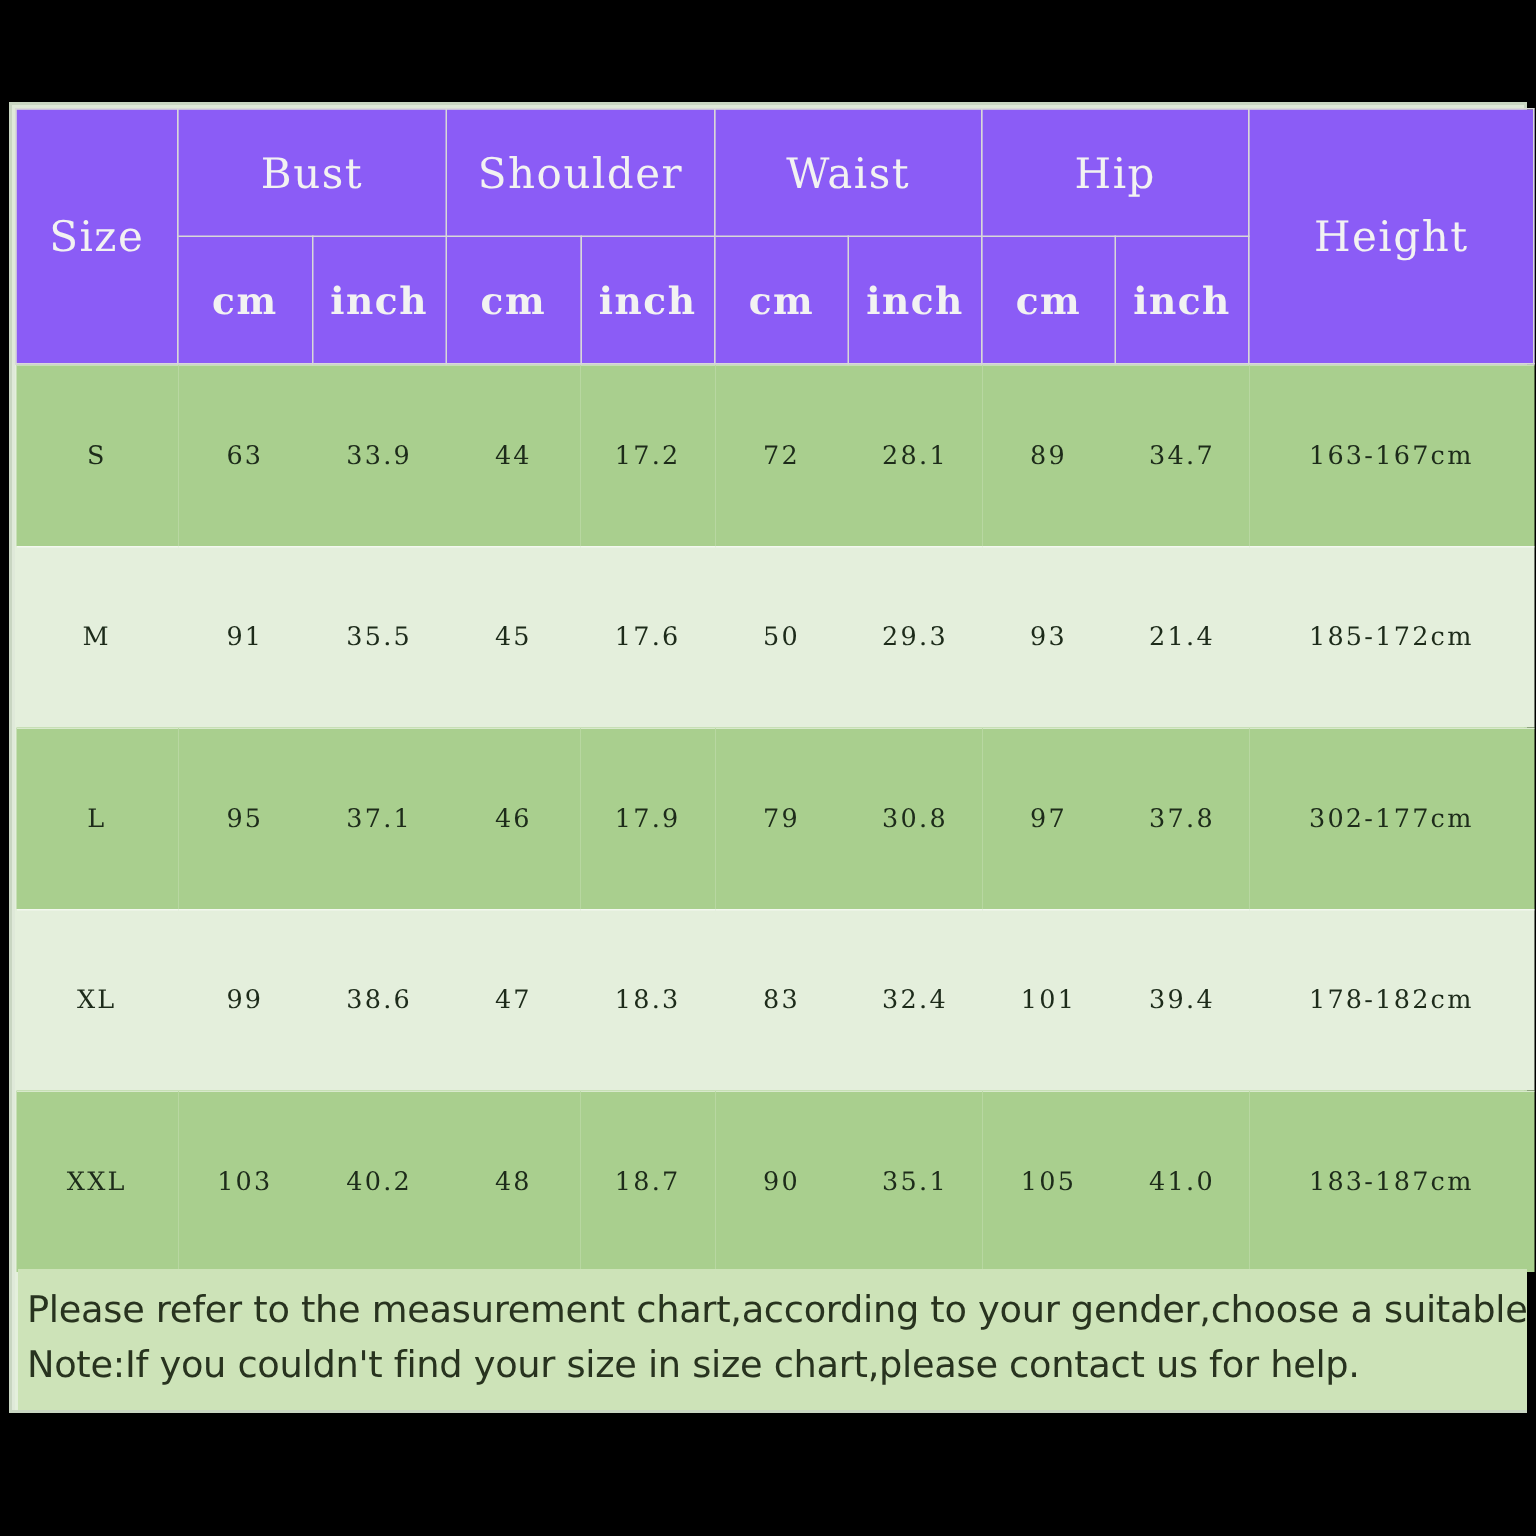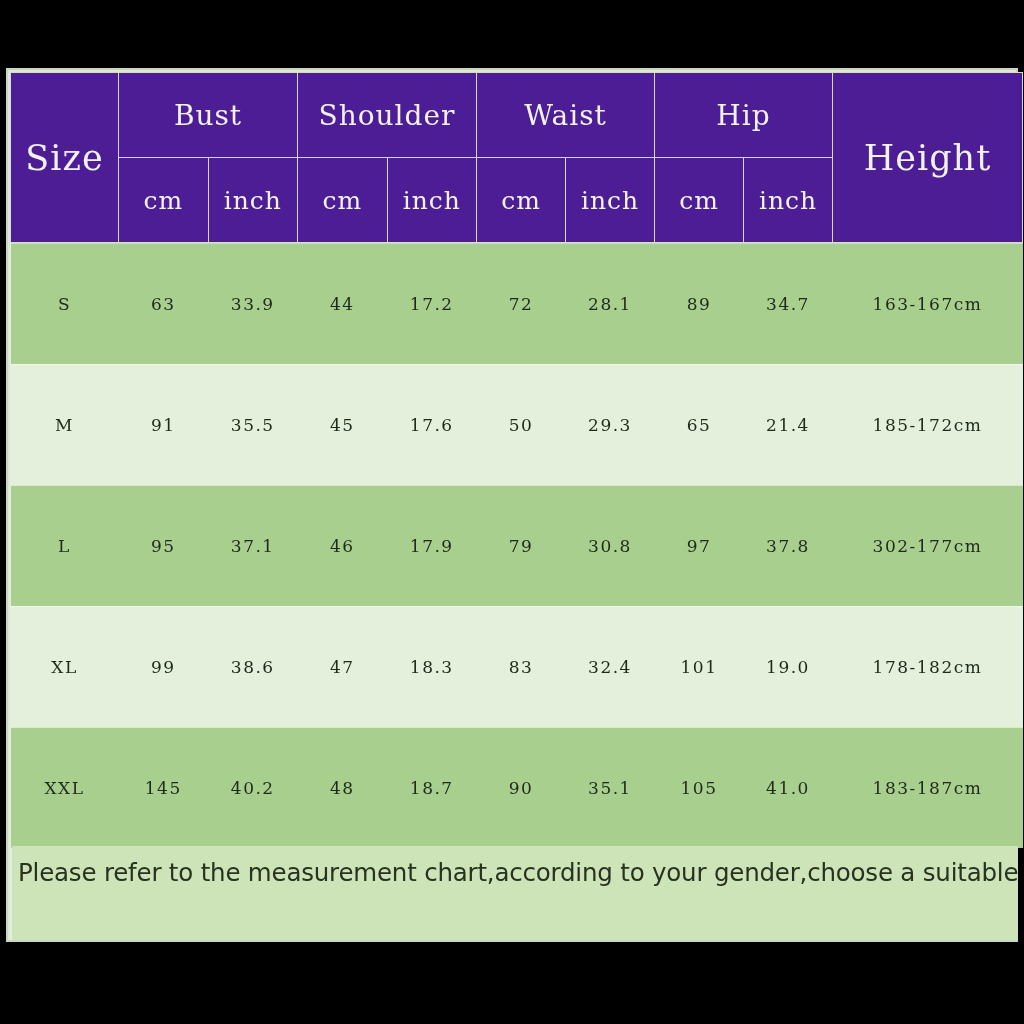--- a/index.html
+++ b/index.html
@@ -54,37 +54,38 @@
   table.size-table td,
   table.size-table th {
     padding: 0;
     margin: 0;
     text-align: center;
     vertical-align: middle;
   }
 
   
   .hd {
-    background: #4c1d95;
+    background: #8b5cf6;
     color: #f2f2f2;
     font-family: "DejaVu Serif", "Liberation Serif", serif;
     border: 1px solid #d8d8d8;
     font-weight: normal;
     letter-spacing: 1px;
   }
   .hd-group {
     font-size: 28px;
     height: 84px;
   }
   .hd-sub {
     font-size: 25px;
     height: 84px;
+    font-weight: bold;
   }
   .hd-tall {
-    font-size: 35px;
+    font-size: 28px;
     height: 168px;
   }
 
   
   .bd {
     font-family: "DejaVu Serif", "Liberation Serif", serif;
     color: #1d2b1a;
     font-size: 17px;
     height: 121px;
     letter-spacing: 1.5px;
@@ -167,21 +168,21 @@
           </tr>
 
           <tr class="row-light">
             <td class="bd">M</td>
             <td class="bd">91</td>
             <td class="bd">35.5</td>
             <td class="bd">45</td>
             <td class="bd">17.6</td>
             <td class="bd">50</td>
             <td class="bd">29.3</td>
-            <td class="bd">65</td>
+            <td class="bd">93</td>
             <td class="bd">21.4</td>
             <td class="bd">185-172cm</td>
           </tr>
 
           <tr class="row-dark">
             <td class="bd">L</td>
             <td class="bd">95</td>
             <td class="bd">37.1</td>
             <td class="bd">46</td>
             <td class="bd">17.9</td>
@@ -194,40 +195,41 @@
 
           <tr class="row-light">
             <td class="bd">XL</td>
             <td class="bd">99</td>
             <td class="bd">38.6</td>
             <td class="bd">47</td>
             <td class="bd">18.3</td>
             <td class="bd">83</td>
             <td class="bd">32.4</td>
             <td class="bd">101</td>
-            <td class="bd">19.0</td>
+            <td class="bd">39.4</td>
             <td class="bd">178-182cm</td>
           </tr>
 
           <tr class="row-dark">
             <td class="bd">XXL</td>
-            <td class="bd">145</td>
+            <td class="bd">103</td>
             <td class="bd">40.2</td>
             <td class="bd">48</td>
             <td class="bd">18.7</td>
             <td class="bd">90</td>
             <td class="bd">35.1</td>
             <td class="bd">105</td>
             <td class="bd">41.0</td>
             <td class="bd">183-187cm</td>
           </tr>
 
         </tbody>
       </table>
 
       <div class="note">
         <div class="note-line">Please refer to the measurement chart,according to your gender,choose a suitable size,</div>
+        <div class="note-line">Note:If you couldn't find your size in size chart,please contact us for help.</div>
       </div>
 
     </div>
   </div>
 
 </div>
 
 </body></html>

